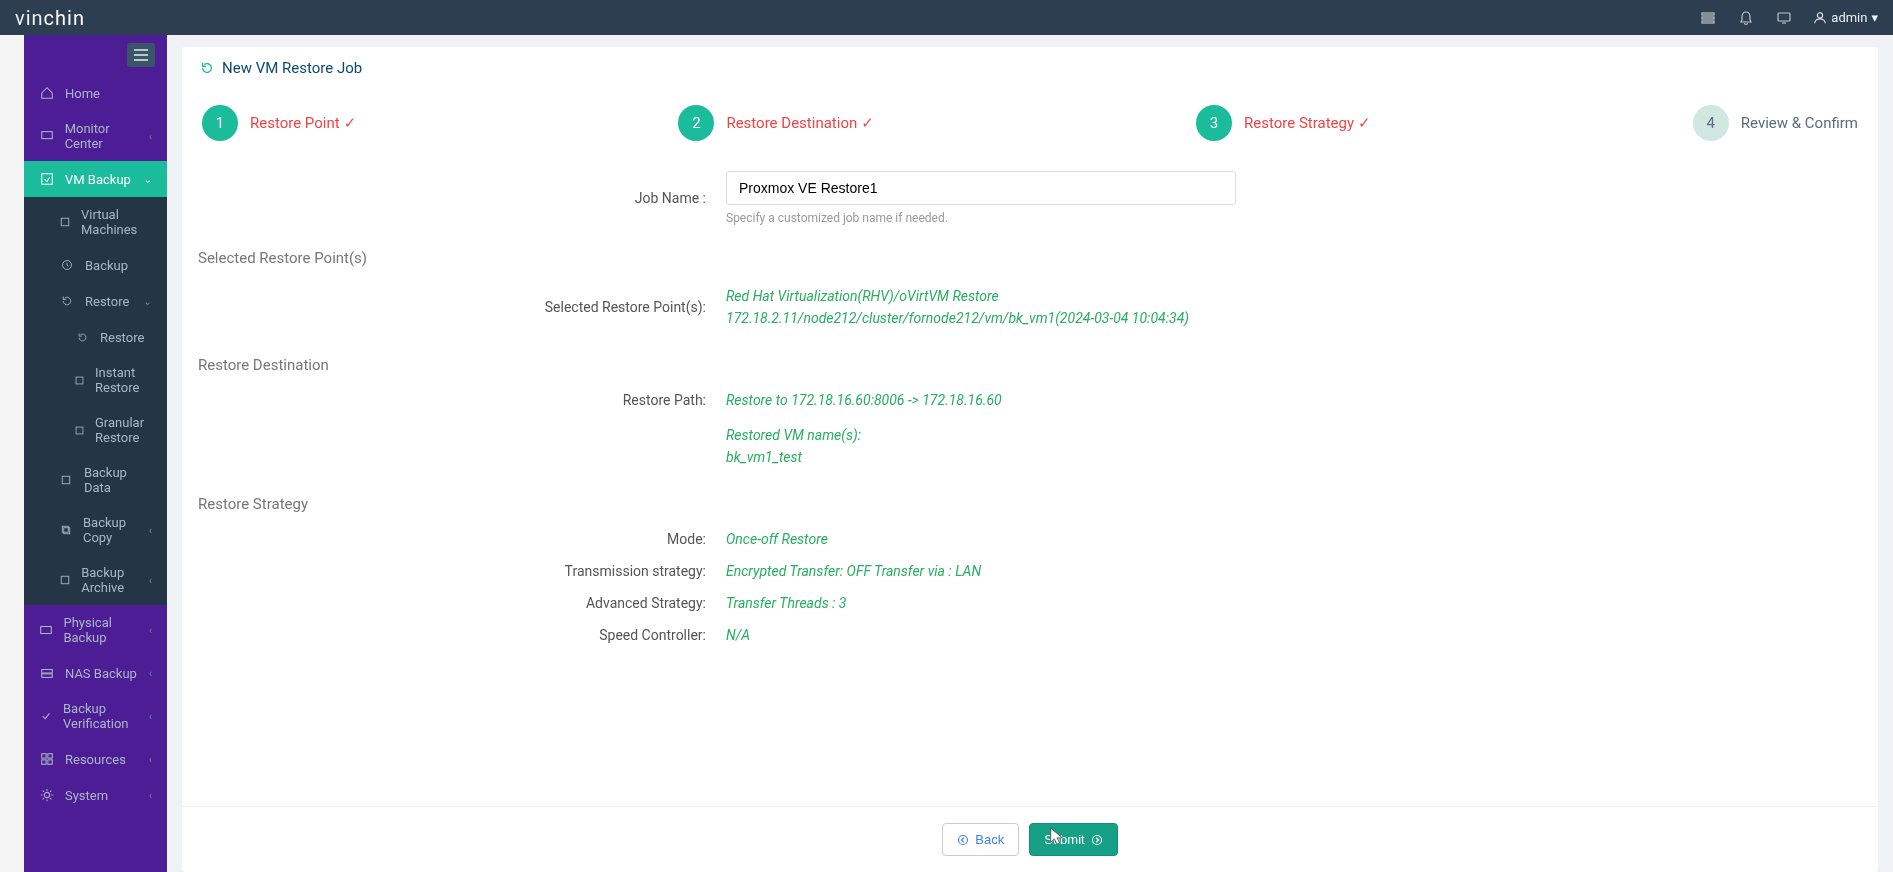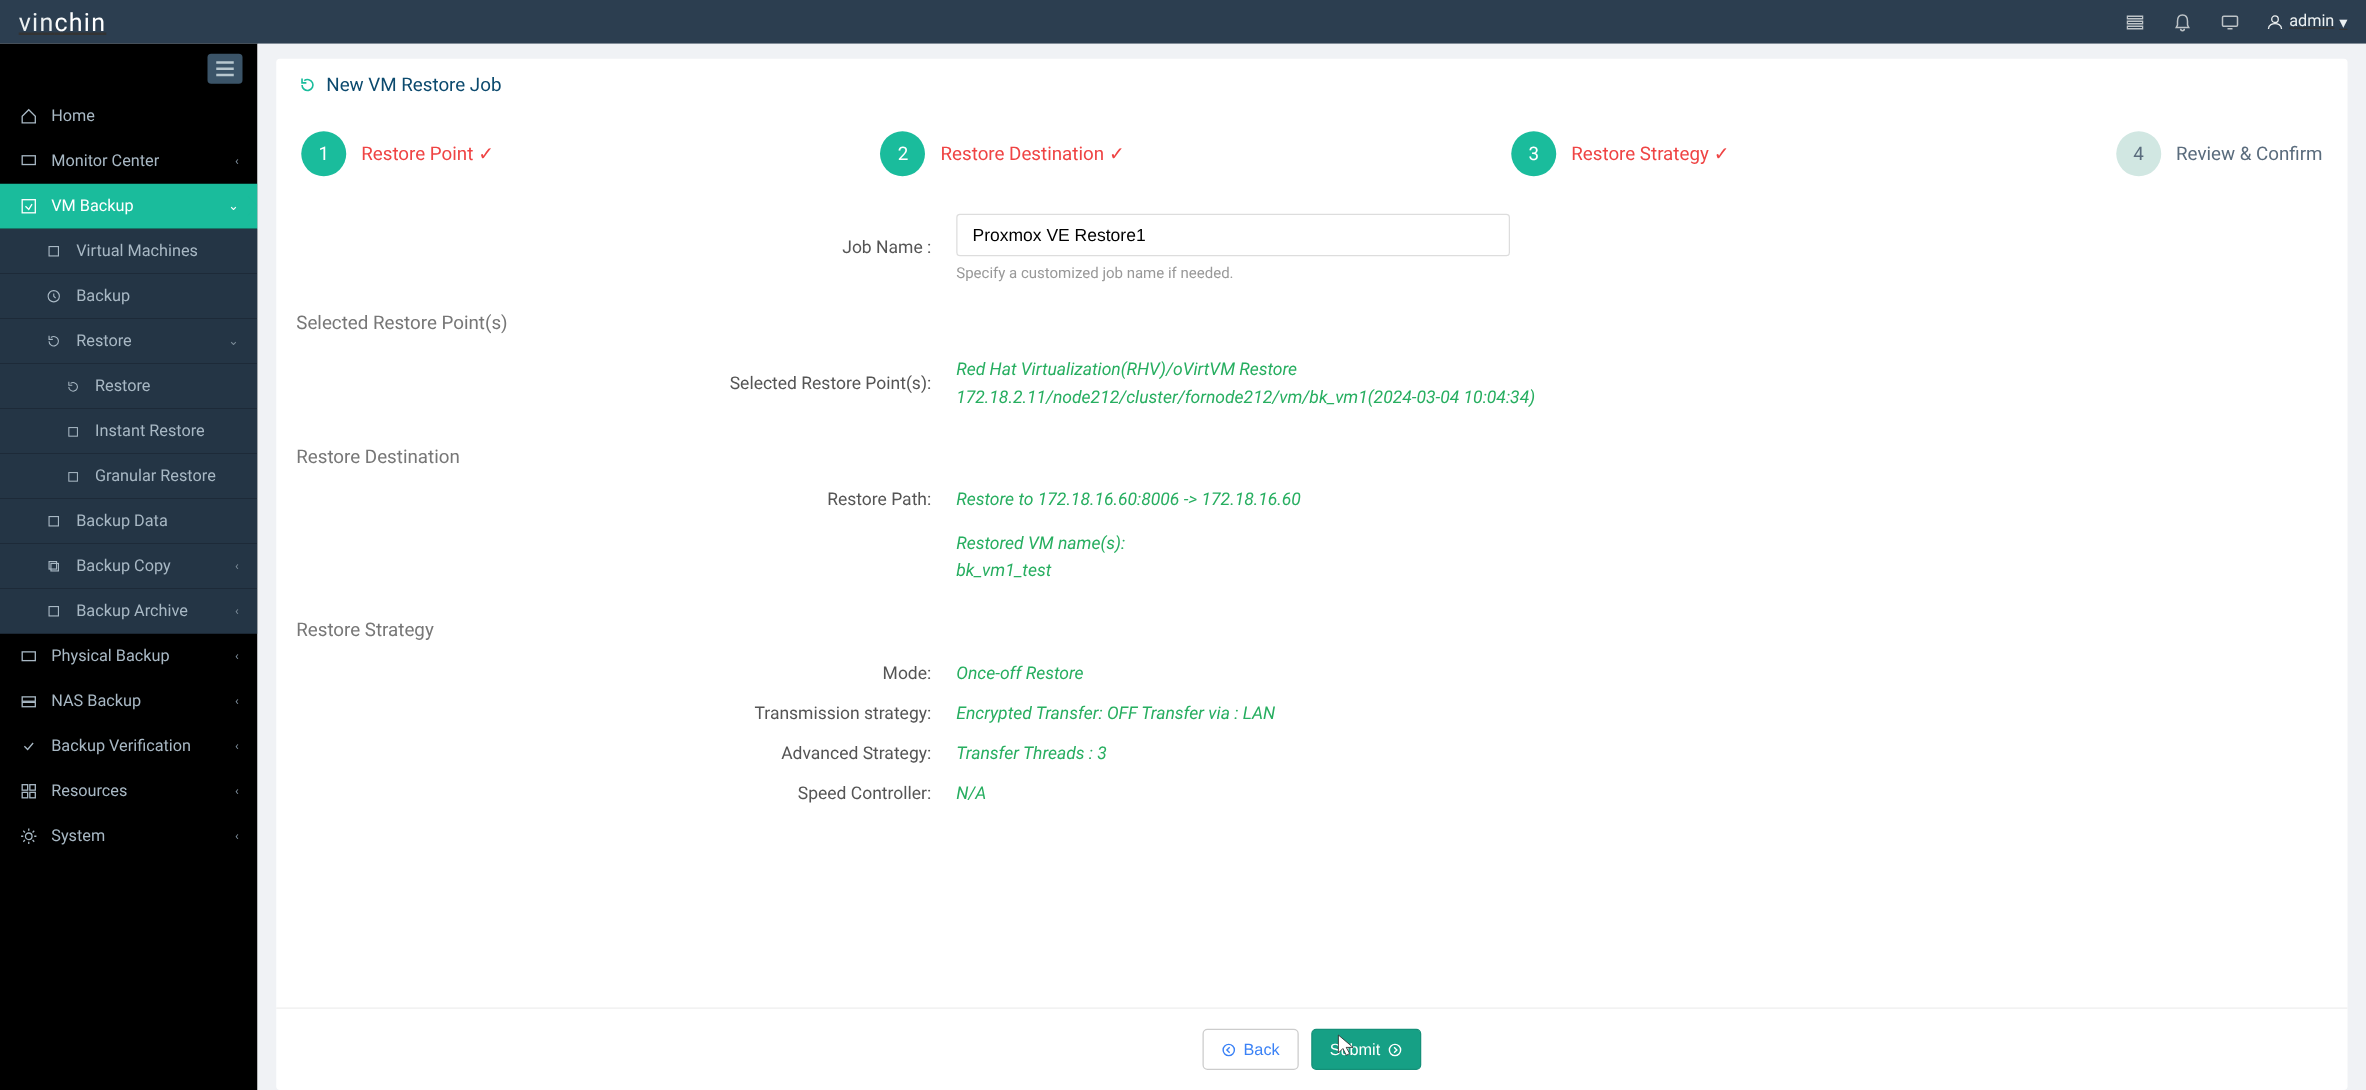--- a/index.html
+++ b/index.html
@@ -12,21 +12,20 @@
       height: 872px;
       overflow: hidden;
     }
     .topbar {
       background: #2c3e50;
       height: 35px;
       display: flex;
       align-items: center;
       padding: 0 15px;
       justify-content: space-between;
-      text-decoration: underline;
     }
     .logo {
       color: #fff;
       font-size: 20px;
       font-weight: 400;
       letter-spacing: 1px;
     }
     .logo .light { color: #ecf0f1; }
     .topbar-right {
       display: flex;
@@ -39,24 +38,25 @@
       display: flex; align-items: center; justify-content: center;
       cursor: pointer;
       color: #bdc3c7;
     }
     .user { font-size: 13px; color: #ecf0f1; display: flex; align-items: center; gap: 4px; cursor: pointer;}
     .container {
       display: flex;
       height: calc(100% - 35px);
     }
     .sidebar {
-      width: 206px;
-      background: #000000;
+      width: 143px;
+      background: #4c1d95;
       color: #b8c7ce;
       flex-shrink: 0;
+      margin-left: 24px;
     }
     .toggle-row {
       display: flex;
       justify-content: flex-end;
       padding: 8px 12px;
     }
     .toggle-btn {
       width: 28px; height: 24px;
       background: #3b5468;
       border-radius: 3px;
@@ -161,21 +161,21 @@
       padding-right: 20px;
       color: #555;
       font-size: 14px;
     }
     .form-value {
       color: #27ae60;
       font-size: 14px;
       font-style: italic;
     }
     .form-input {
-      width: 443px;
+      width: 510px;
       padding: 8px 12px;
       border: 1px solid #ddd;
       border-radius: 3px;
       font-size: 14px;
     }
     .form-hint {
       color: #999;
       font-size: 12px;
       margin-top: 6px;
     }

